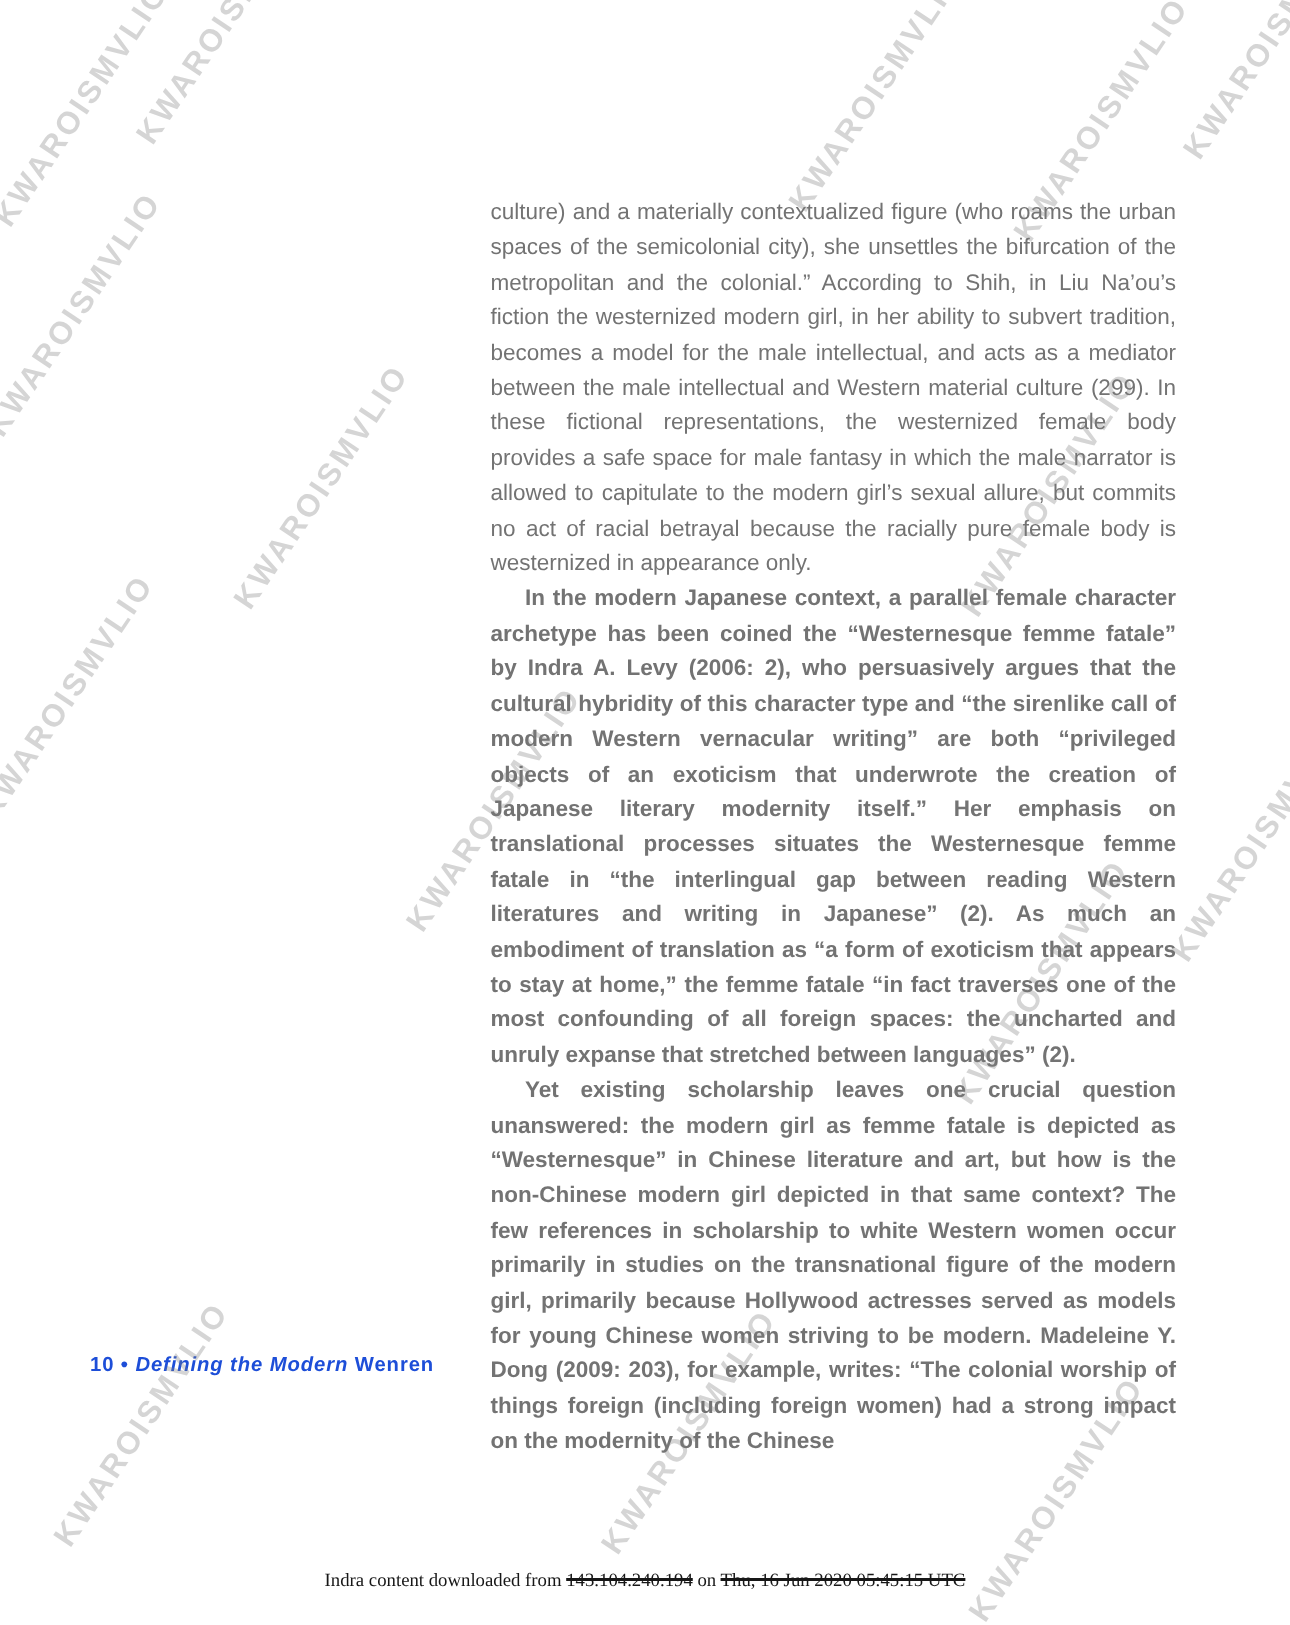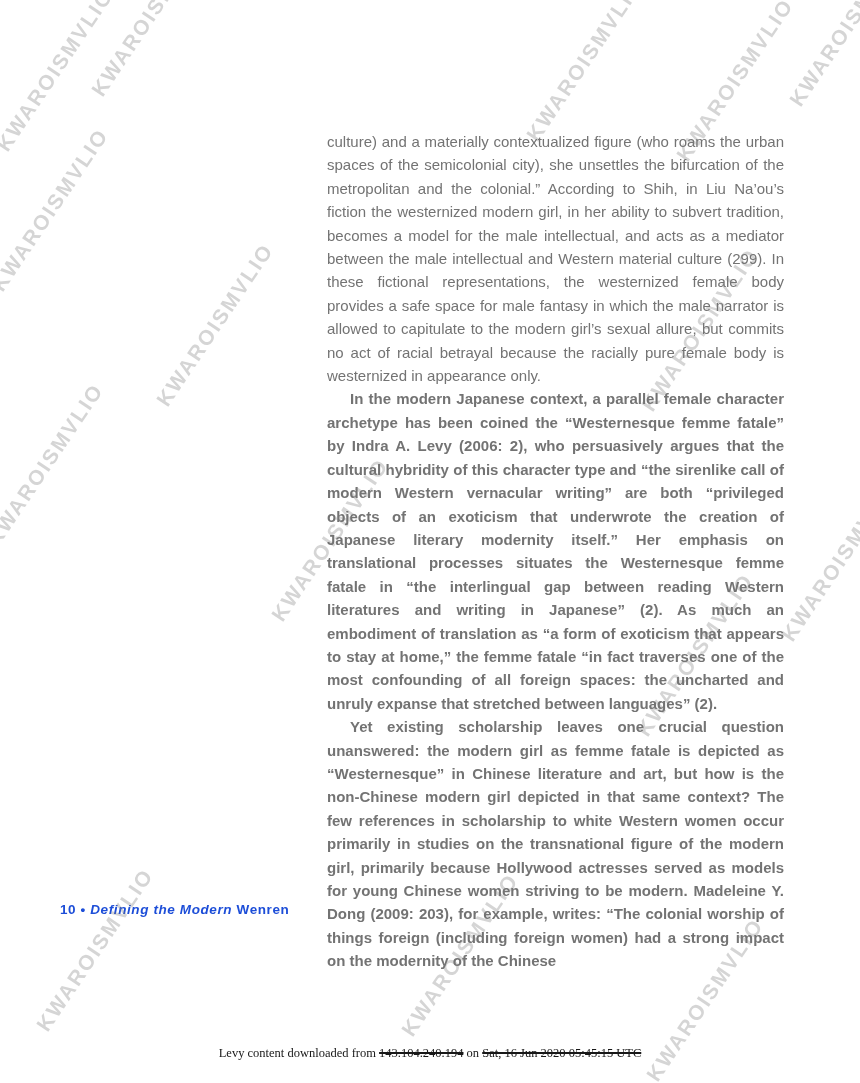--- a/index.html
+++ b/index.html
@@ -97,20 +97,20 @@
   </div>
 
   <div class="running-foot">
     <span>10 •</span>
     <span class="it">Defining the Modern</span>
     <span>Wenren</span>
   </div>
 
   <div class="download-notice">
     <div>
-      <span>Levy content downloaded from</span>
+      <span>Indra content downloaded from</span>
       <span class="strike">143.104.240.194</span>
       <span>on</span>
-      <span class="strike">Sat, 16 Jun 2020 05:45:15 UTC</span>
+      <span class="strike">Thu, 16 Jun 2020 05:45:15 UTC</span>
     </div>
   </div>
 
 </div>
 
 </body></html>

